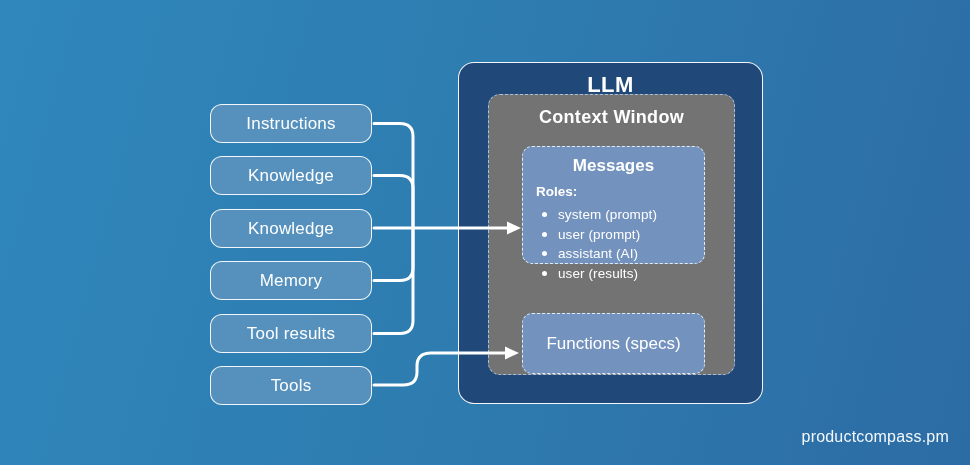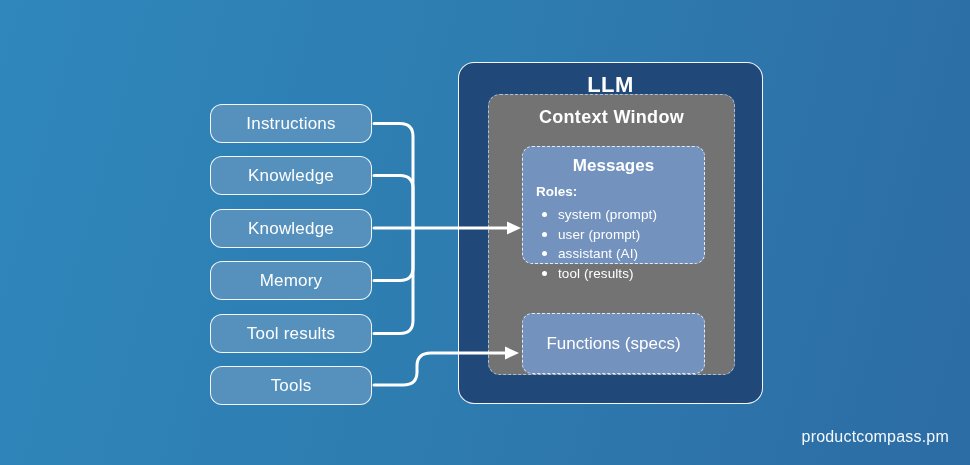--- a/index.html
+++ b/index.html
@@ -118,21 +118,21 @@
           <li>
               <span class="bullet-dot"></span>
               <span>user (prompt)</span>
             </li>
           <li>
               <span class="bullet-dot"></span>
               <span>assistant (AI)</span>
             </li>
           <li>
               <span class="bullet-dot"></span>
-              <span>tool (results)</span>
+              <span>user (results)</span>
             </li>
         </ul>
       </div>
 
       <div class="functions-box">Functions (specs)</div>
     </div>
   </div>
 
   <svg class="connectors" viewBox="0 0 970 465">
     <g stroke="#ffffff" stroke-width="3" fill="none" stroke-linecap="round">

